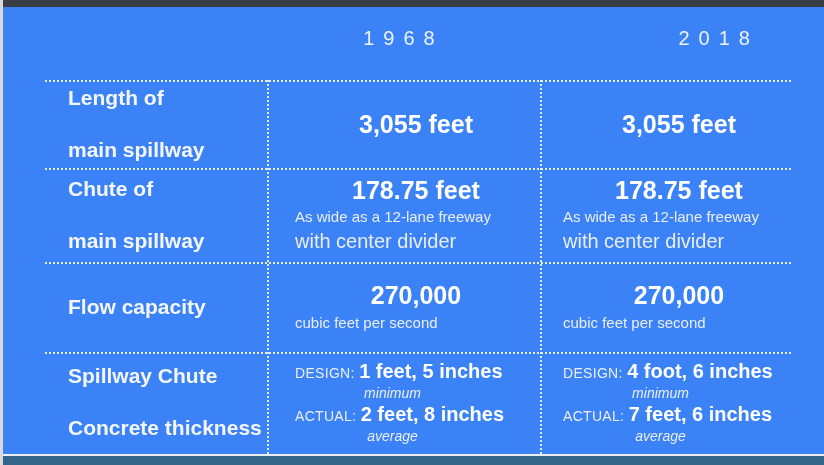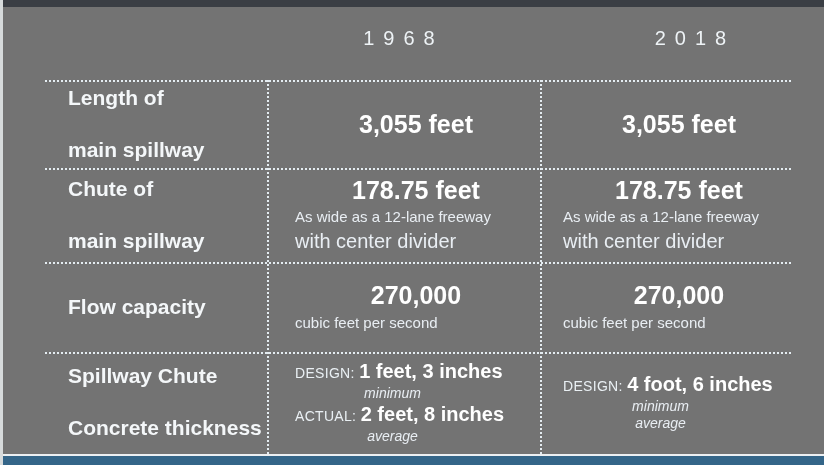--- a/index.html
+++ b/index.html
@@ -1,35 +1,35 @@
 <!DOCTYPE html>
 <html><head>
 <meta charset="utf-8">
 <style>
   html,body { margin:0; padding:0; background:#222; }
   .screen {
     position:relative; width:824px; height:465px; overflow:hidden;
-    background:#737373;
+    background:#3b82f6;
     font-family:"Liberation Sans", sans-serif;
     -webkit-font-smoothing:antialiased;
   }
   .top-bar { position:absolute; top:0; left:0; right:0; height:7px; background:#3a3e44; }
   .left-strip { position:absolute; top:0; left:0; bottom:0; width:3px; background:#d6dadb; z-index:5; }
   .bottom-line { position:absolute; left:3px; right:0; bottom:9px; height:2px; background:#eceff1; }
   .bottom-strip { position:absolute; left:3px; right:0; bottom:0; height:9px; background:#346588; }
 
   .hline { position:absolute; left:45px; width:746px; height:0; border-top:2px dotted #e4ecf1; }
   .vline { position:absolute; top:80px; height:374px; width:0; border-left:2px dotted #e4ecf1; }
 
   .year-header {
     position:absolute; top:24px; height:28px; line-height:28px;
     color:#eef3f6; font-size:20px; letter-spacing:9px; text-align:center; font-weight:400;
   }
   .yh-1968 { left:267px; width:273px; }
-  .yh-2018 { left:570px; width:250px; }
+  .yh-2018 { left:509px; width:250px;text-align:right; }
 
   .cell { position:absolute; display:flex; flex-direction:column; justify-content:center; color:#ffffff; }
   .label-cell { left:68px; width:200px; font-weight:bold; font-size:21px; line-height:1.22; color:#f4f7f9;gap:26px; }
   .col-1968 { left:295px; width:242px; }
   .col-2018 { left:563px; width:232px; }
 
   .big   { font-weight:bold; font-size:25px; line-height:1.15; color:#ffffff;text-align:center; }
   .sub   { font-size:15px; line-height:1.35; color:#e9eef3; margin-top:3px; }
   .sub2  { font-size:20px; line-height:1.35; color:#e9eef3; }
   .tiny  { font-size:11.5px; color:#e2eaf0; margin-top:5px; letter-spacing:0.1px; }
@@ -95,34 +95,38 @@
     <div class="sub">cubic feet per second</div>
   </div>
 
   <div class="cell label-cell" style="top:352px;height:100px">
     <div>Spillway Chute</div>
     <div>Concrete thickness</div>
   </div>
   <div class="cell col-1968" style="top:352px;height:100px">
     <div class="spec-line">
       <span class="spec-label">DESIGN:</span>
-      <span class="spec-value">1 feet, 3 inches</span>
+      <span class="spec-value">1 feet, 5 inches</span>
     </div>
     <div class="spec-note">minimum</div>
     <div class="spec-line">
       <span class="spec-label">ACTUAL:</span>
       <span class="spec-value">2 feet, 8 inches</span>
     </div>
     <div class="spec-note">average</div>
   </div>
   <div class="cell col-2018" style="top:352px;height:100px">
     <div class="spec-line">
       <span class="spec-label">DESIGN:</span>
       <span class="spec-value">4 foot, 6 inches</span>
     </div>
     <div class="spec-note">minimum</div>
+    <div class="spec-line">
+      <span class="spec-label">ACTUAL:</span>
+      <span class="spec-value">7 feet, 6 inches</span>
+    </div>
     <div class="spec-note">average</div>
   </div>
 
   <div class="bottom-line"></div>
   <div class="bottom-strip"></div>
 
 </div>
 
 </body></html>

